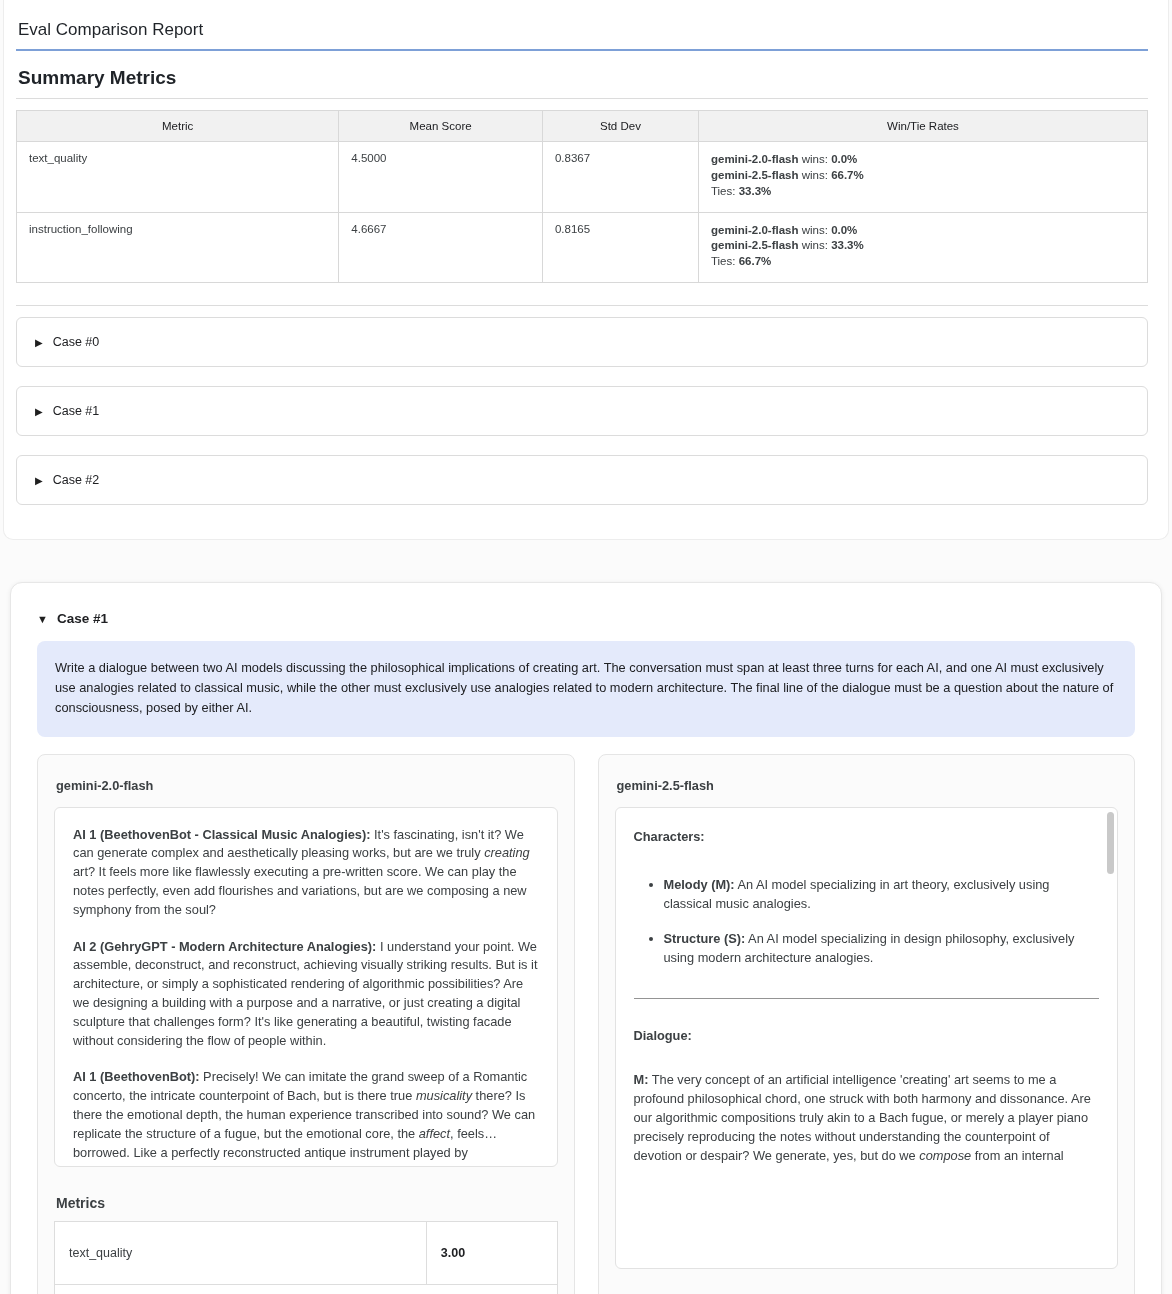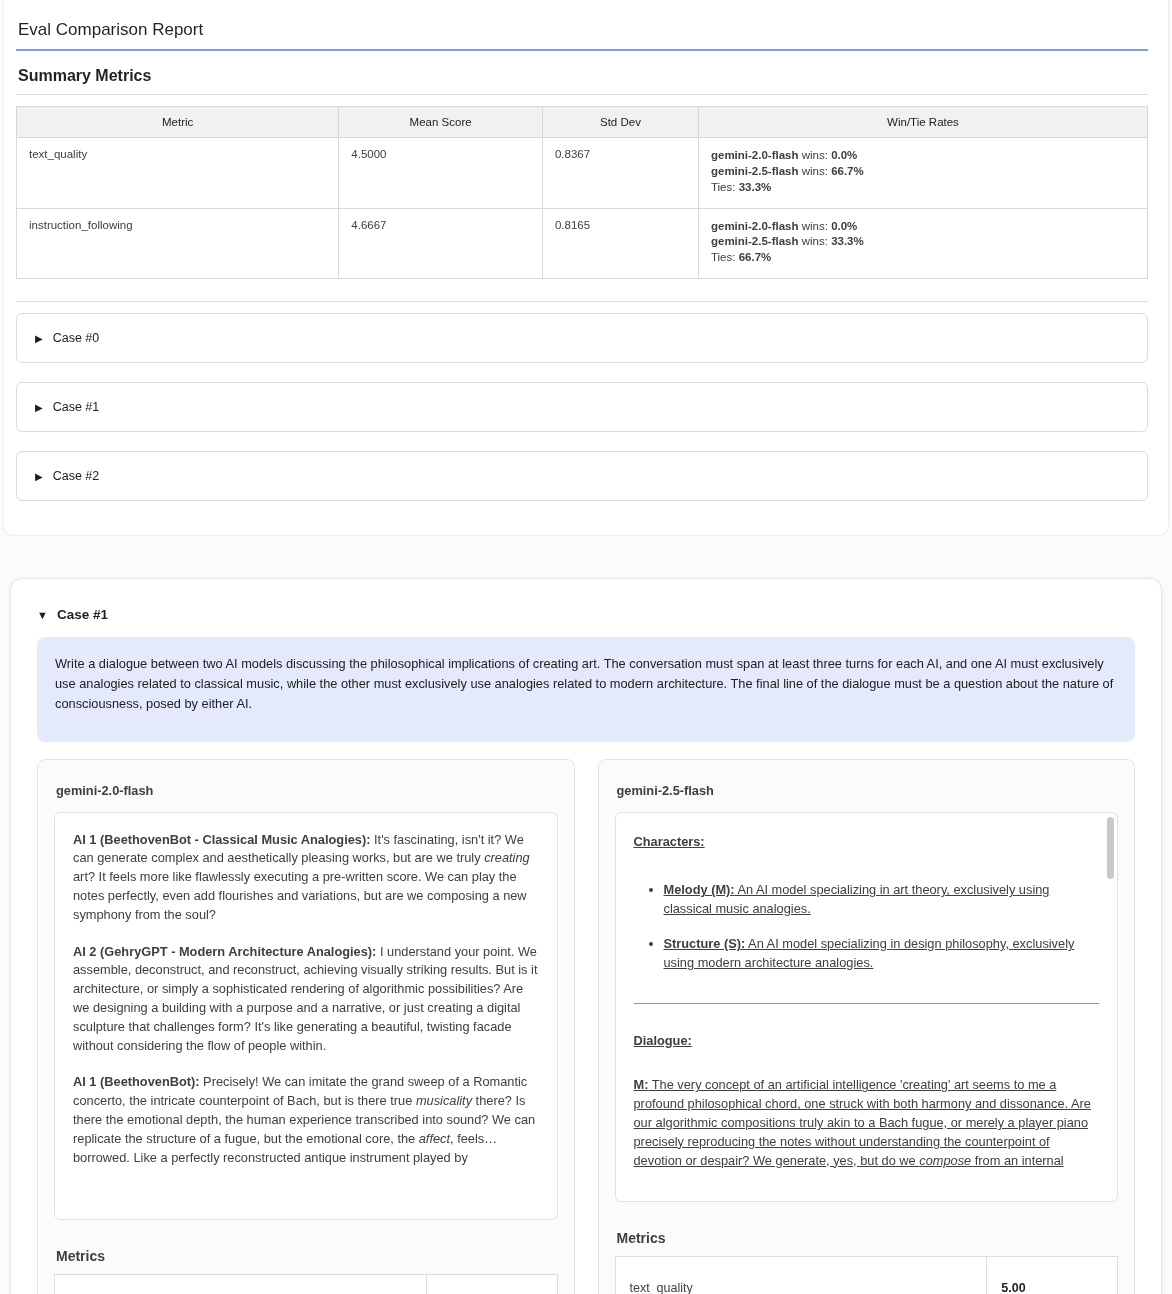--- a/index.html
+++ b/index.html
@@ -12,21 +12,21 @@
   }
   
   .card-top {
     background:#fff; margin:0 3px;
     border:1px solid #ededed; border-top:none;
     border-radius:0 0 10px 10px;
     padding:2px 20px 30px 12px;
   }
   .page-title { font-size:17px; font-weight:400; margin:18px 0 9px 2px; color:#1f2328; }
   .title-rule { height:2px; background:#7da0d7; margin:0 0 16px 0; }
-  .section-heading { font-size:16px; font-weight:700; margin:8px 0 9px 2px; color:#1f2328; }
+  .section-heading { font-size:19px; font-weight:700; margin:8px 0 9px 2px; color:#1f2328; }
   .section-rule { height:1px; background:#dcdcdc; margin:0 0 11px 0; }
 
   table.summary { width:100%; border-collapse:collapse; margin:0 0 22px 0; }
   table.summary th {
     background:#f1f1f1; border:1px solid #d8d8d8;
     font-size:11.5px; font-weight:400; text-align:center;
     padding:9px 12px; color:#202124;
   }
   table.summary td {
     border:1px solid #d8d8d8; vertical-align:top;
@@ -51,38 +51,38 @@
     border:1px solid #e7e7e7; border-radius:12px;
     box-shadow:0 1px 5px rgba(0,0,0,.07);
     padding:24px 26px 40px; min-height:760px;
   }
   .case-header { display:flex; align-items:center; margin:4px 0 15px 0; }
   .case-header .caret { font-size:11px; margin-right:9px; }
   .case-header .case-label { font-weight:700; font-size:13.5px; }
 
   .prompt-box {
     background:#e4eafb; border-radius:8px;
-    padding:17px 18px 28px; margin:0 0 17px 0;
+    padding:17px 18px 19px; margin:0 0 17px 0;
     font-size:12.8px; line-height:1.55; color:#202124;
   }
 
   .panels { display:grid; grid-template-columns:1fr 1fr; gap:23px; align-items:start; }
   .panel {
     background:#fbfbfb; border:1px solid #e5e5e5; border-radius:8px;
     padding:16px 16px 20px;
   }
   .panel-header { font-size:12.8px; font-weight:700; margin:7px 0 14px 2px; color:#3c4043; }
 
   .response {
     position:relative; background:#fff; border:1px solid #e2e2e2; border-radius:6px;
     padding:14px 18px; font-size:12.8px; line-height:1.47; color:#3c4043;
     overflow:hidden;
   }
-  .panel-0 .response { height:408px; }
-  .panel-1 .response { height:390px;text-decoration:underline; }
+  .panel-0 .response { height:360px; }
+  .panel-1 .response { height:462px; }
   .response p { margin:4px 0 18px; }
   .response.md p { margin:6px 0 26px; }
   .response.md ul { margin:30px 0 28px; padding-left:30px; }
   .response.md li { margin-bottom:16px; }
   .md-hr { border:none; border-top:1px solid #949494; margin:30px 0 28px; }
   .scroll-thumb {
     position:absolute; top:4px; right:3px; width:7px; height:62px;
     background:#c9c9c9; border-radius:4px;
   }
 

